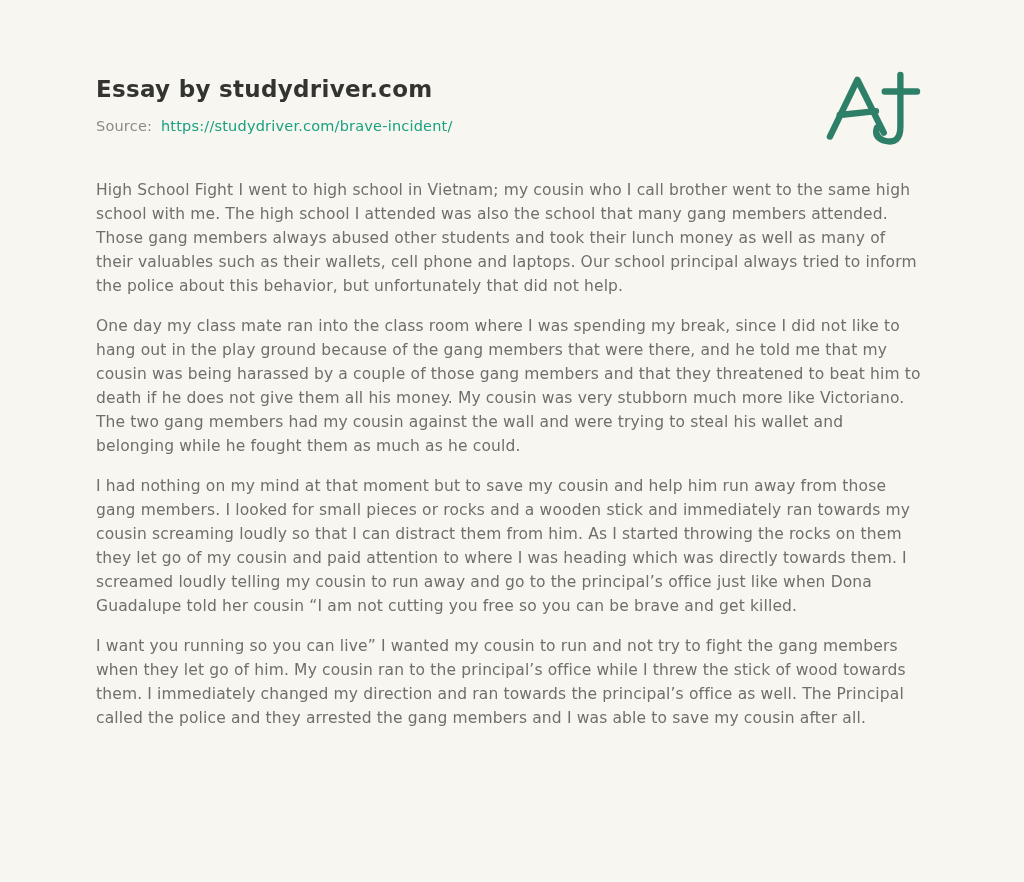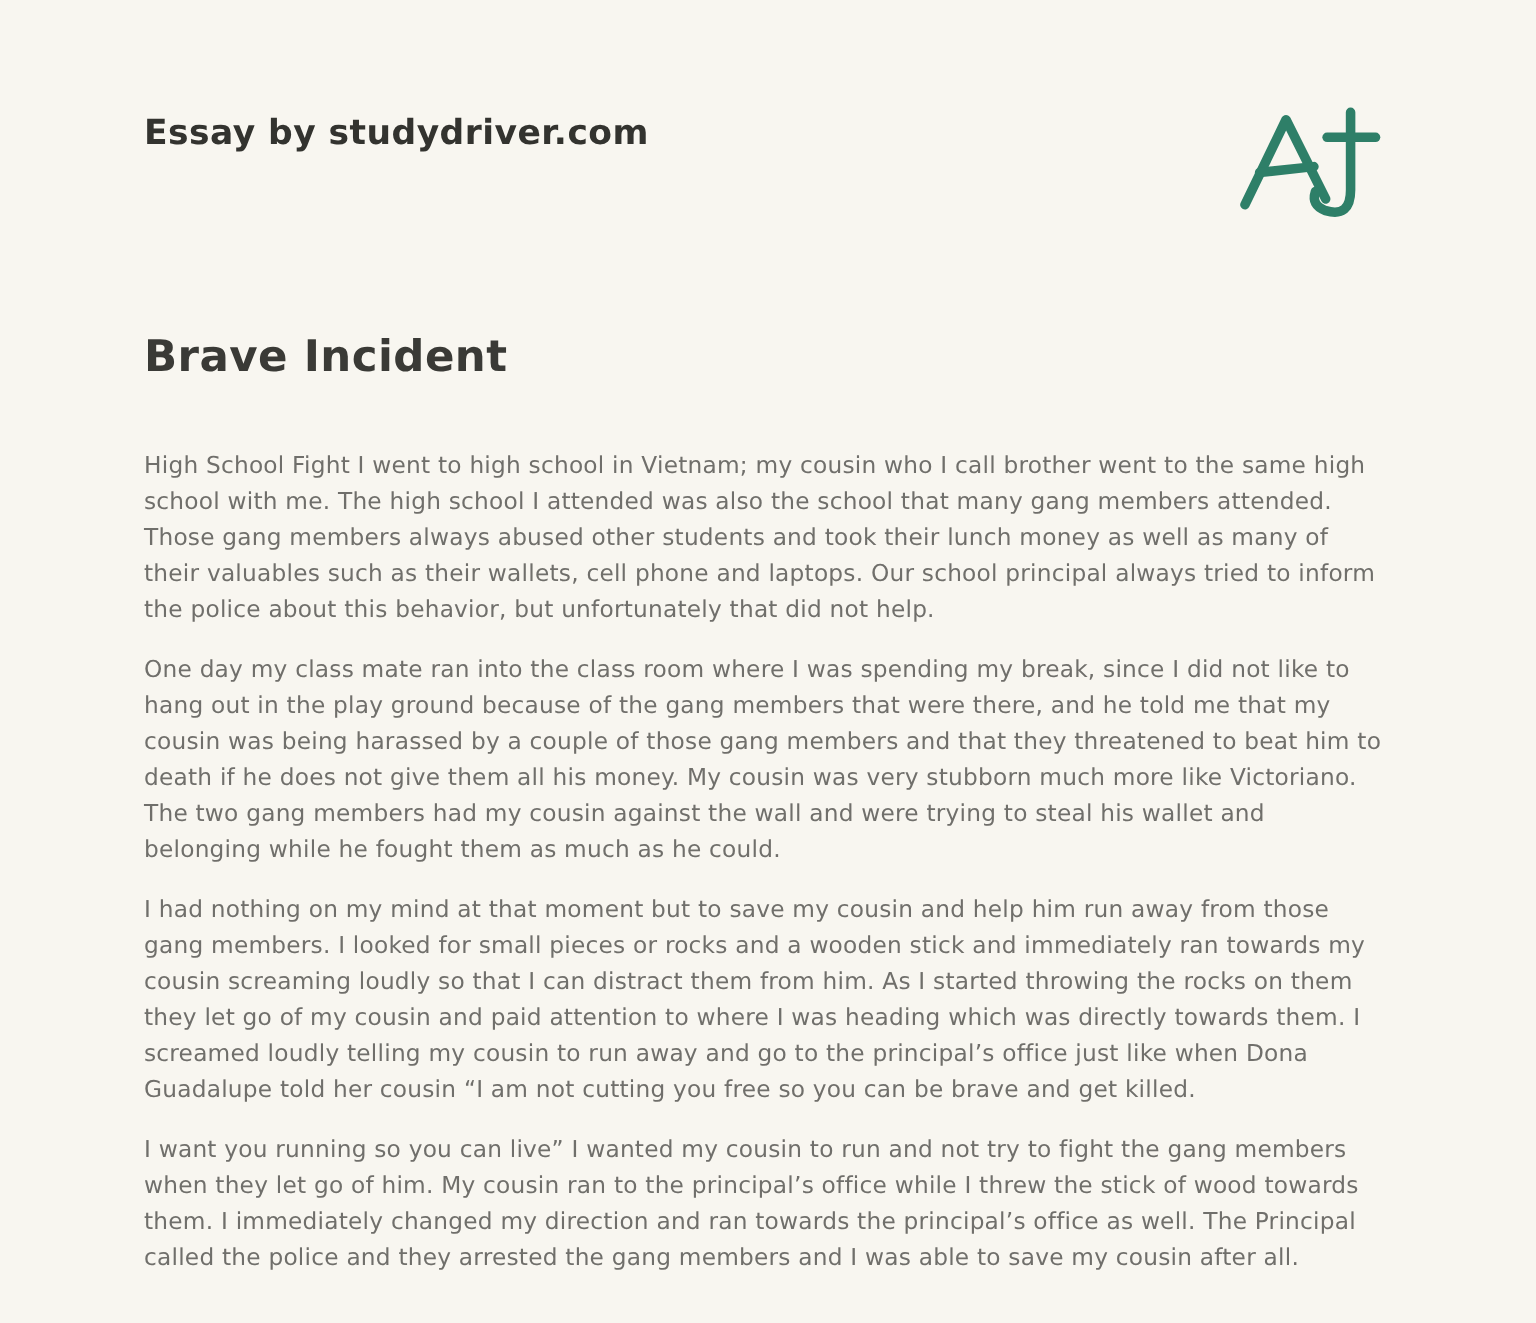--- a/index.html
+++ b/index.html
@@ -67,37 +67,40 @@
   }
 </style>
 </head>
 <body>
 
 <div class="page">
 
   <header class="page-header">
     <h1 class="site-heading">Essay by studydriver.com</h1>
 
+    <p class="source-line">
+      <span>Source:</span>
+      <a href="#">https://studydriver.com/brave-incident/</a>
+    </p>
 
     <div class="logo">
       <svg viewBox="0 0 100 92" width="98" height="90" fill="none" aria-hidden="true">
         <g stroke="#2e7f68" stroke-width="6.5" stroke-linecap="round" stroke-linejoin="round" fill="none">
 
           <path d="M6 68 L34 10 L61 64"></path>
           <path d="M16 46 L53 42"></path>
 
           <path d="M78 5 L78 58 Q78 77 61 72 Q51 68.5 54 59"></path>
           <path d="M62 22 L95 22"></path>
         </g>
       </svg>
     </div>
   </header>
 
   <main>
-    <h2 class="essay-title">Brave Incident</h2>
 
     <div class="essay-body">
       <p>High School Fight I went to high school in Vietnam; my cousin who I call brother went to the same high school with me. The high school I attended was also the school that many gang members attended. Those gang members always abused other students and took their lunch money as well as many of their valuables such as their wallets, cell phone and laptops. Our school principal always tried to inform the police about this behavior, but unfortunately that did not help.</p>
       <p>One day my class mate ran into the class room where I was spending my break, since I did not like to hang out in the play ground because of the gang members that were there, and he told me that my cousin was being harassed by a couple of those gang members and that they threatened to beat him to death if he does not give them all his money. My cousin was very stubborn much more like Victoriano. The two gang members had my cousin against the wall and were trying to steal his wallet and belonging while he fought them as much as he could.</p>
       <p>I had nothing on my mind at that moment but to save my cousin and help him run away from those gang members. I looked for small pieces or rocks and a wooden stick and immediately ran towards my cousin screaming loudly so that I can distract them from him. As I started throwing the rocks on them they let go of my cousin and paid attention to where I was heading which was directly towards them. I screamed loudly telling my cousin to run away and go to the principal’s office just like when Dona Guadalupe told her cousin “I am not cutting you free so you can be brave and get killed.</p>
       <p>I want you running so you can live” I wanted my cousin to run and not try to fight the gang members when they let go of him. My cousin ran to the principal’s office while I threw the stick of wood towards them. I immediately changed my direction and ran towards the principal’s office as well. The Principal called the police and they arrested the gang members and I was able to save my cousin after all.</p>
     </div>
   </main>
 
 </div>

